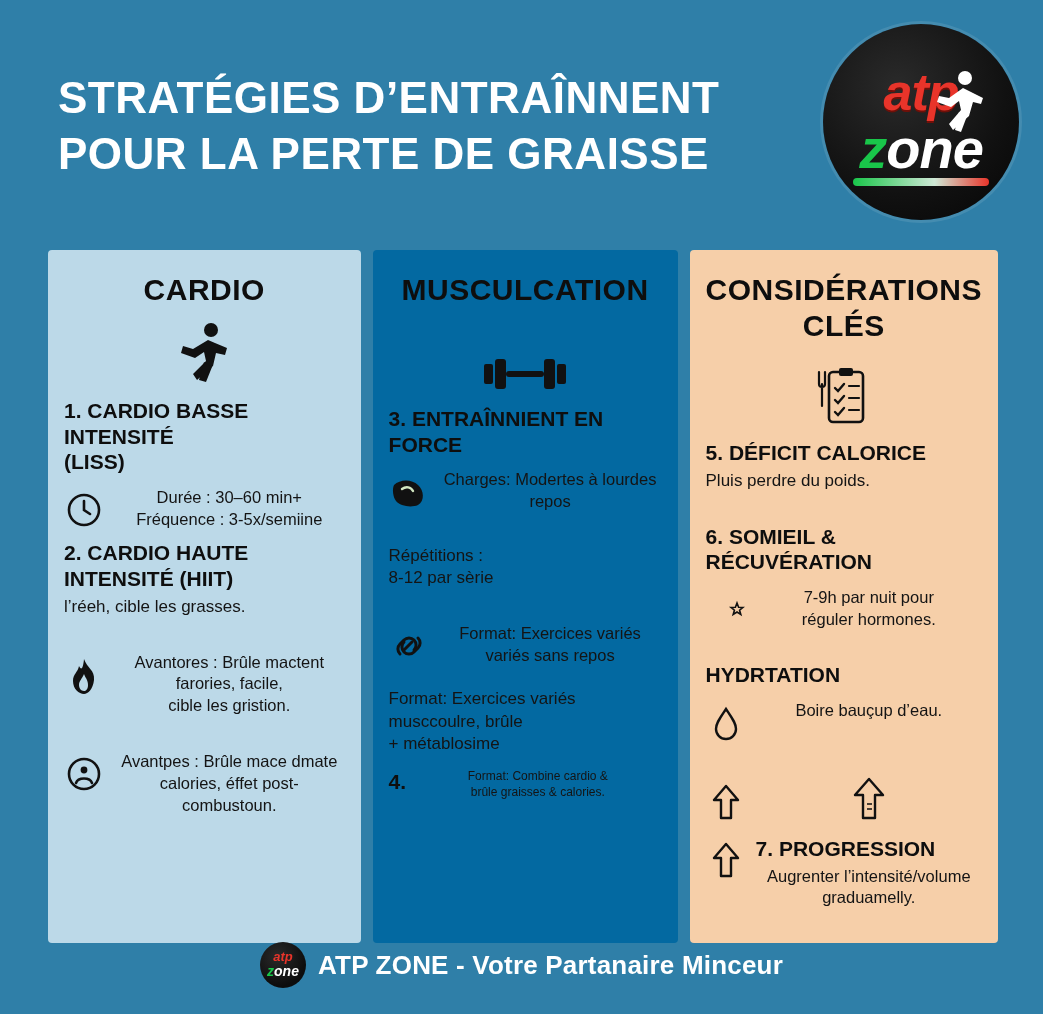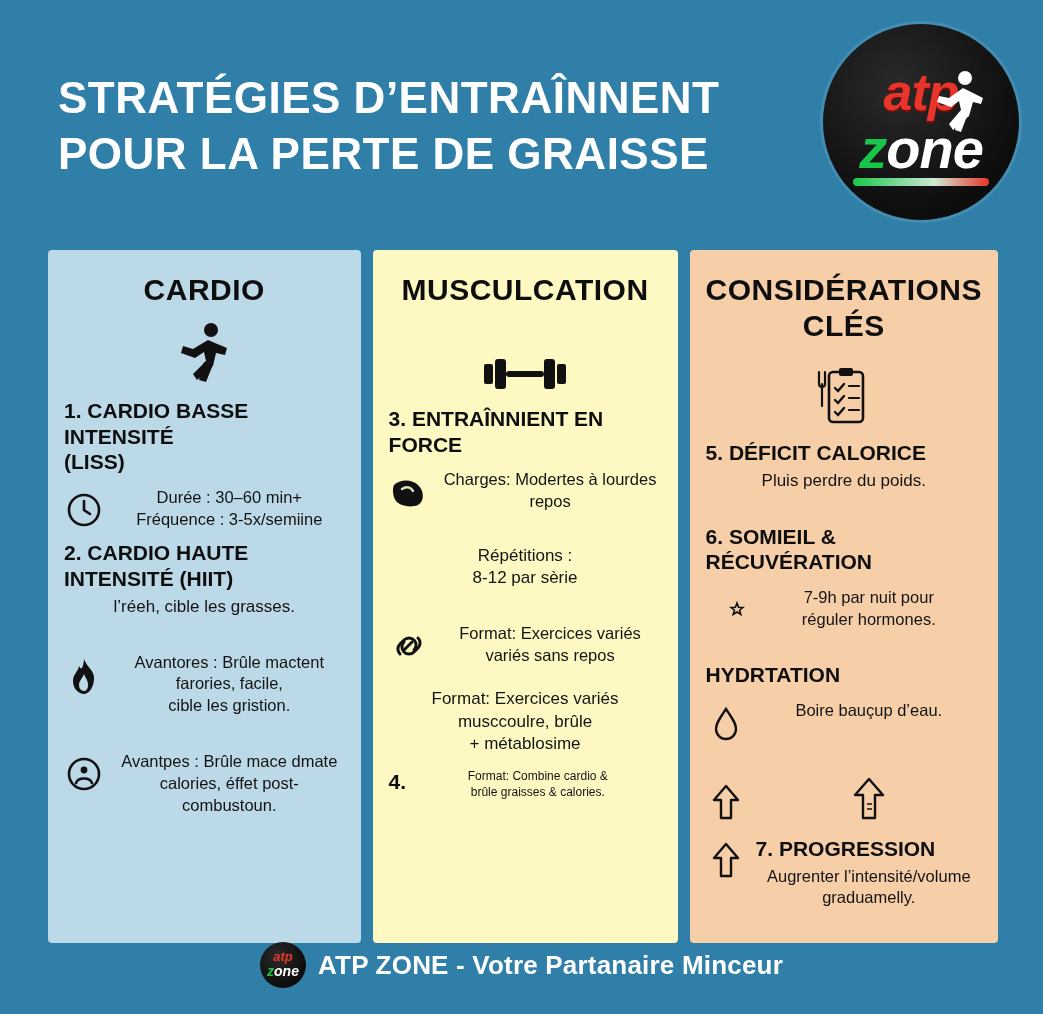--- a/index.html
+++ b/index.html
@@ -105,21 +105,21 @@
     gap: 12px;
   }
   .col {
     width: 328px;
     min-height: 668px;
     border-radius: 4px;
     padding: 22px 16px 24px 16px;
     box-sizing: border-box;
   }
   .col-cardio { background: #bcd9e8; }
-  .col-muscu  { background: #fef9c3; width: 320px; }
+  .col-muscu  { background: #0369a1; width: 320px; }
   .col-keys   { background: #f6cfa9; width: 318px; }
 
   .col-title {
     text-align: center;
     font-weight: bold;
     font-size: 30px;
     color: #0e0e0e;
     letter-spacing: 0.5px;
     line-height: 1.2;
     margin-bottom: 8px;
@@ -132,21 +132,20 @@
   }
   .heading {
     text-align: left;
     font-weight: bold;
     font-size: 21px;
     color: #0e0e0e;
     line-height: 1.22;
     margin: 10px 0 4px 0;
   }
   .sub {
-    text-align: center;
     font-size: 17px;
     color: #141414;
     line-height: 1.3;
   }
   .row {
     display: flex;
     align-items: flex-start;
     gap: 10px;
     margin: 12px 0 10px 0;
   }

